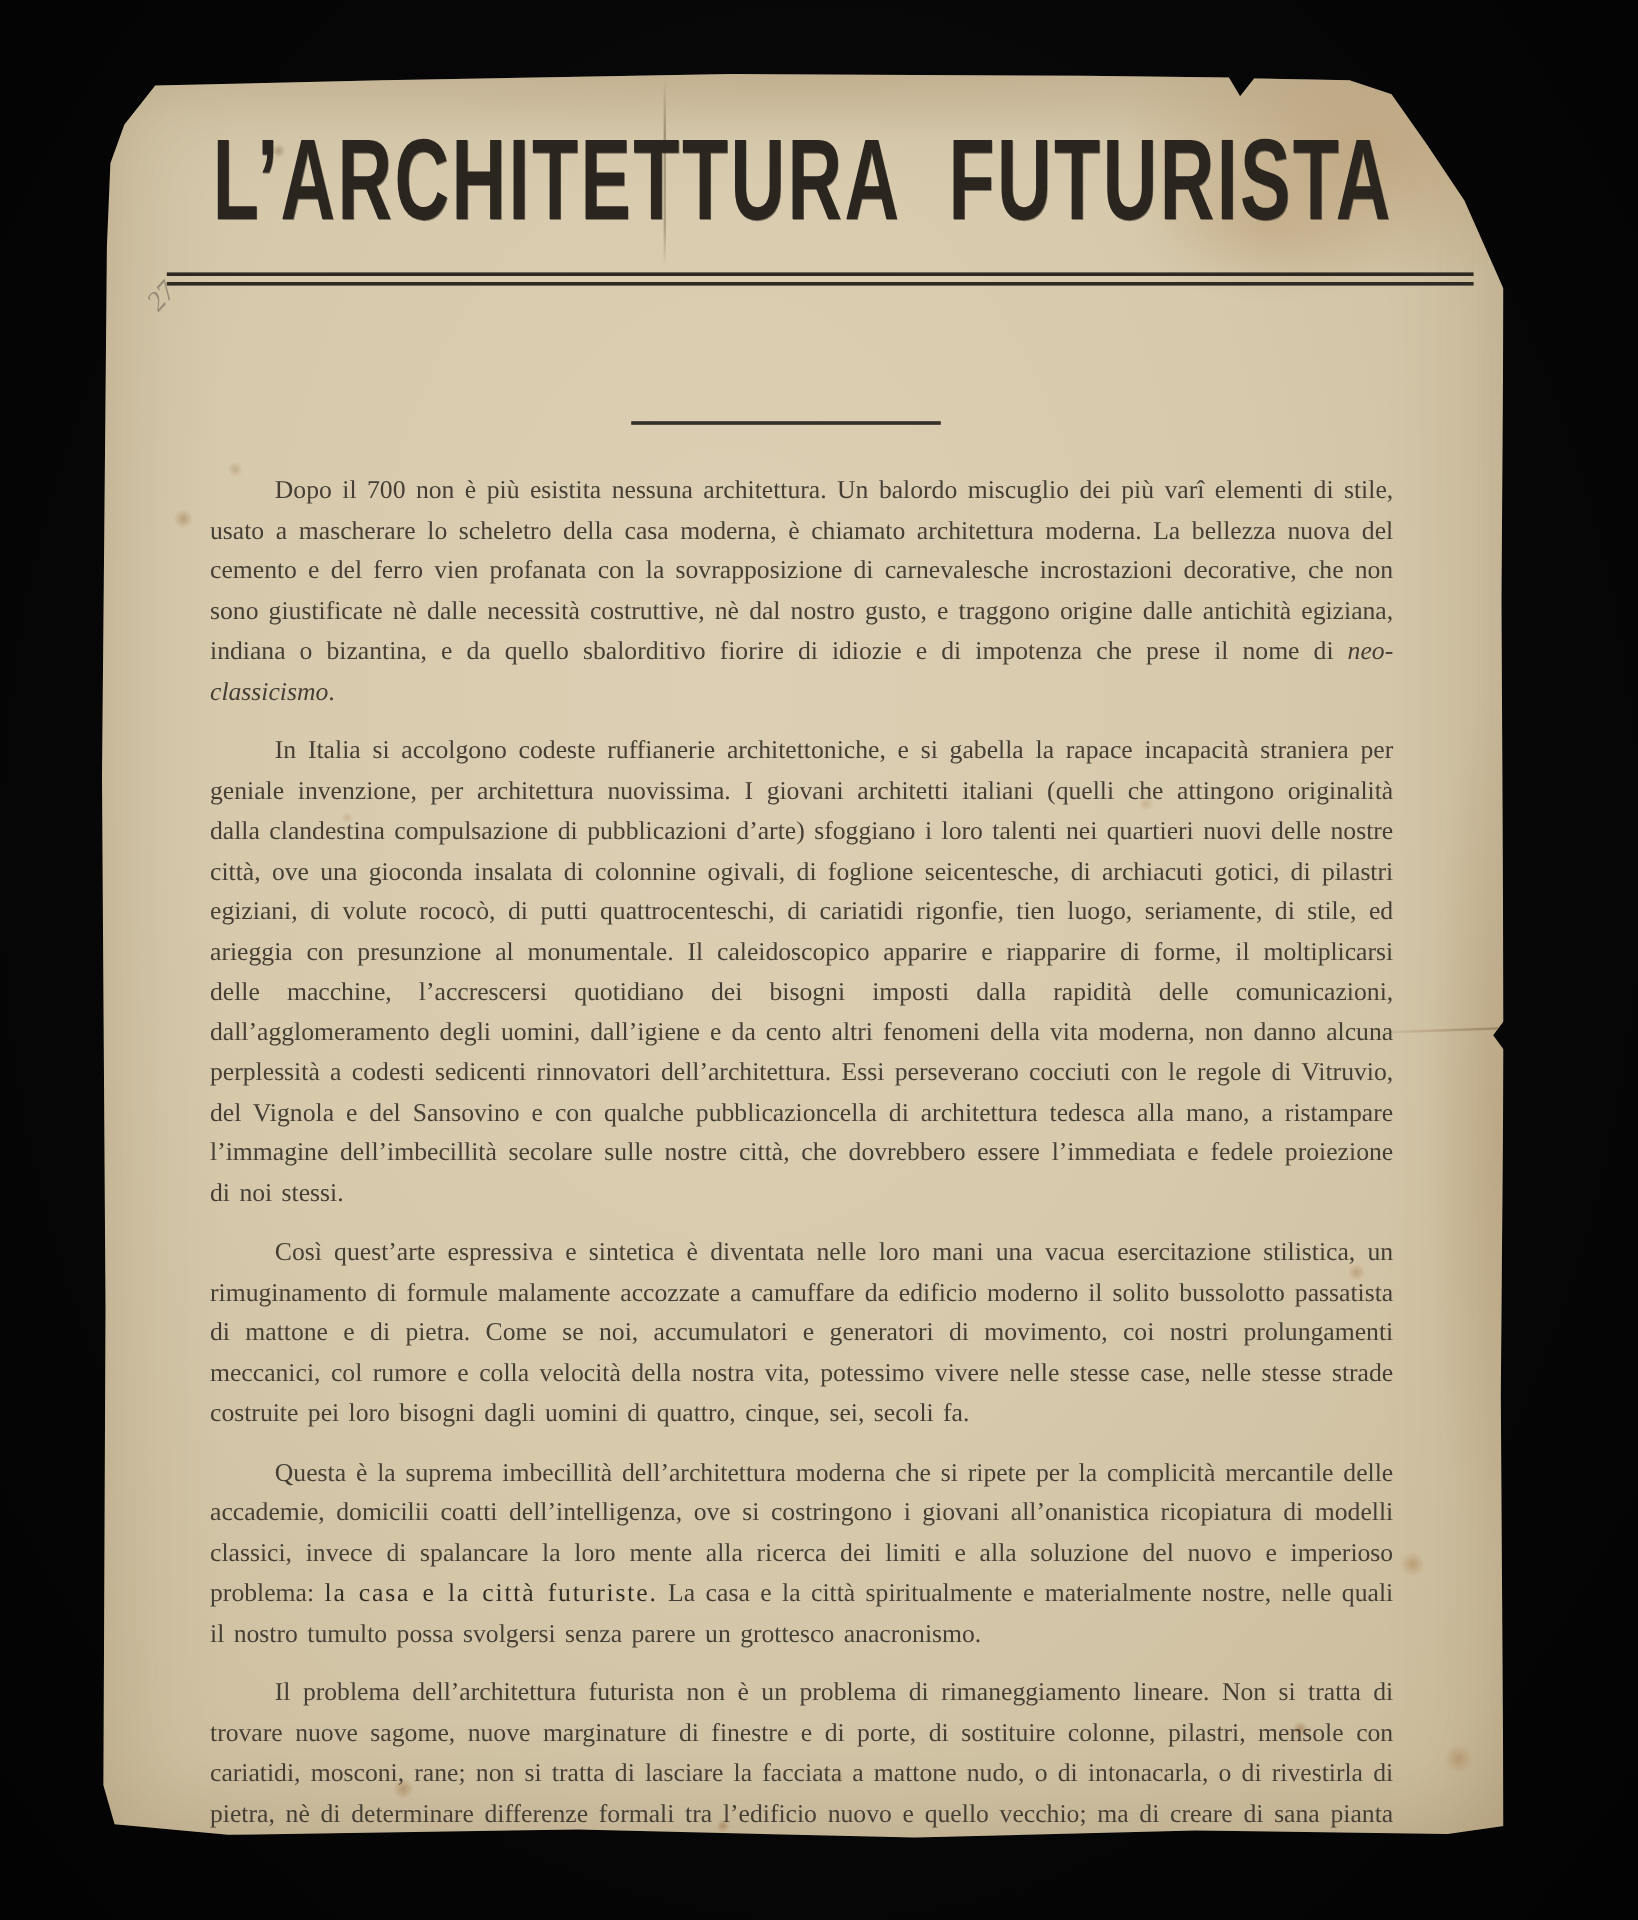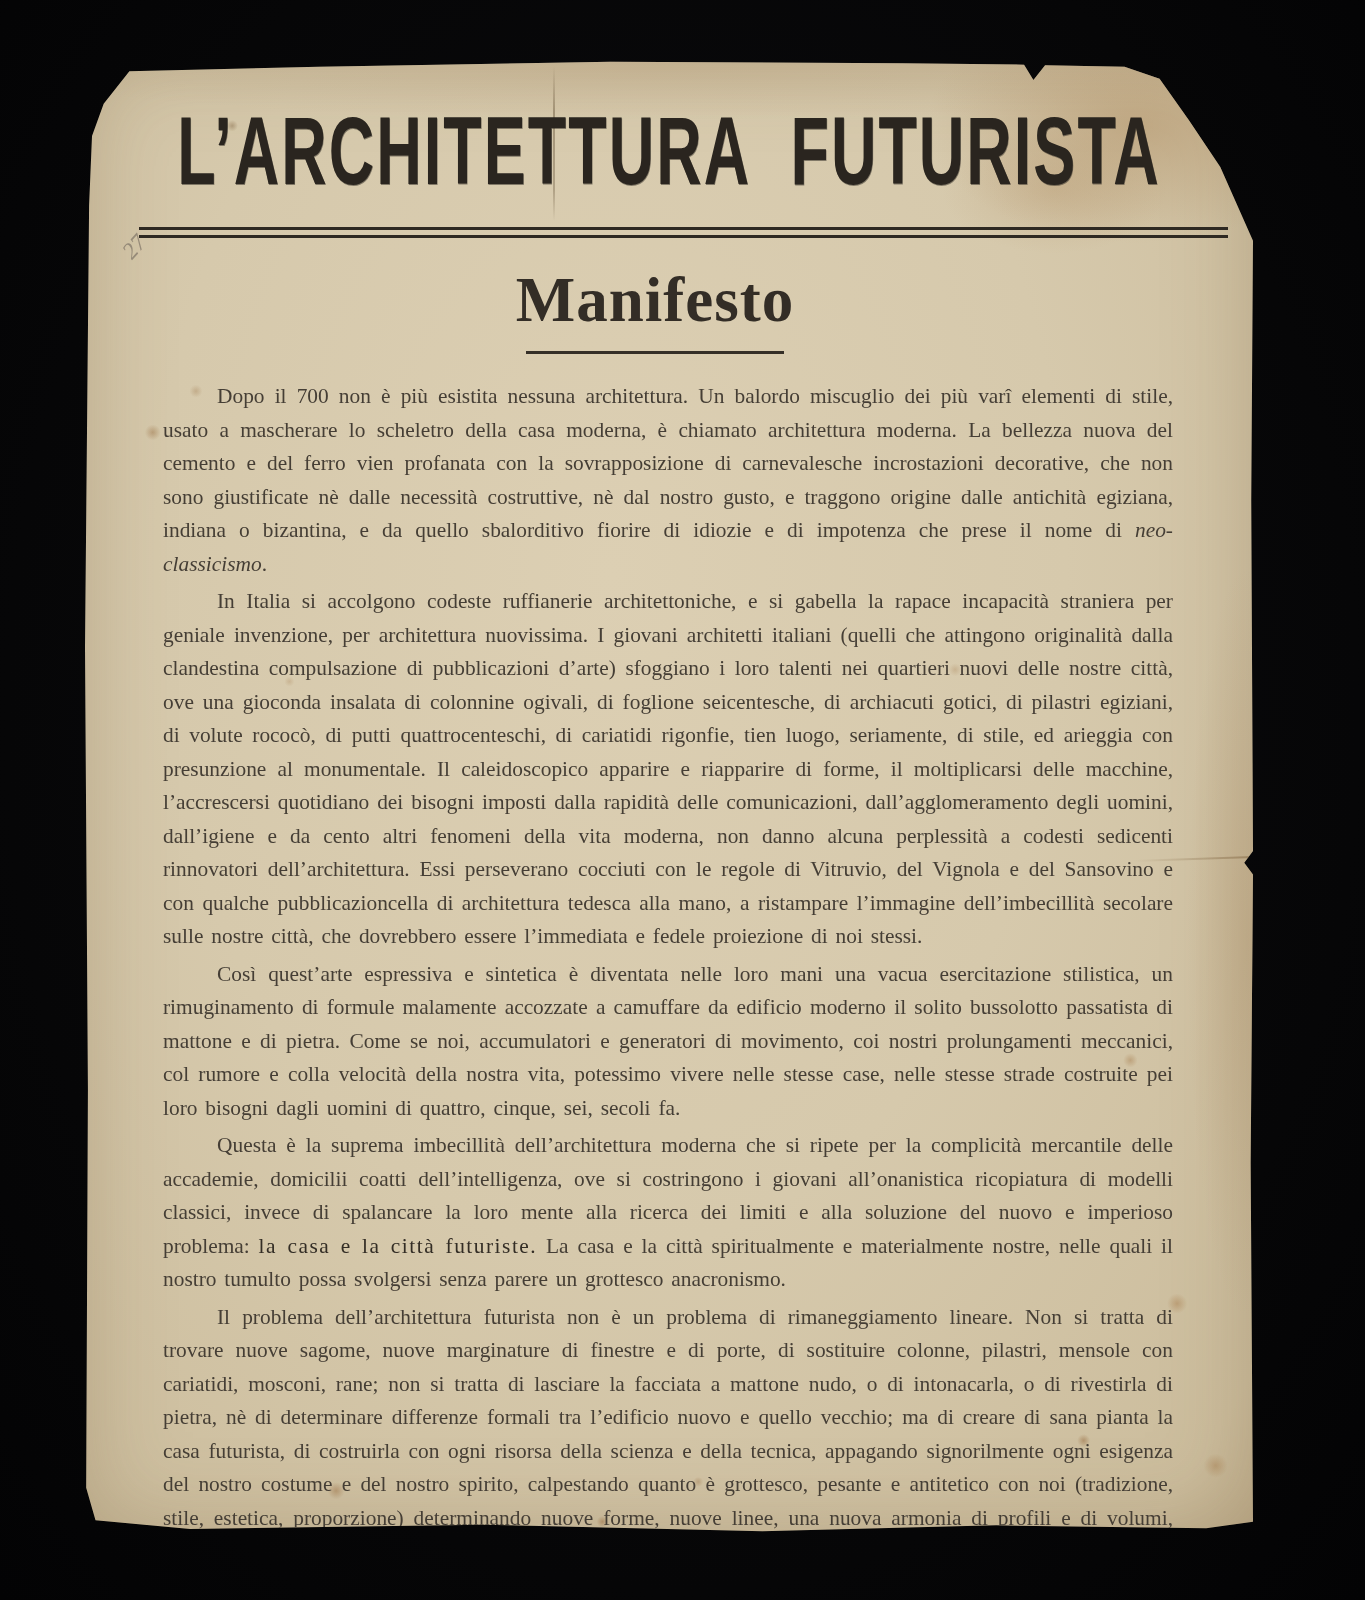--- a/index.html
+++ b/index.html
@@ -119,21 +119,21 @@
   .body-text {
     position: absolute;
     left: 74px; right: 76px; top: 318px;
     text-align: justify;
     font-size: 21.4px;
     line-height: 33.5px;
     color: #453e35;
     word-spacing: 2.5px;
   }
   .body-text p {
-    margin: 4px;
+    margin: 16px;
     text-indent: 54px;
   }
   .seg-italic { font-style: italic; }
   .seg-bold {
     font-weight: 400;
     letter-spacing: 1.5px;
     color: #332d25;
   }
 </style>
 </head>
@@ -144,21 +144,20 @@
     <div class="stains"></div>
     <div class="scratch-top"></div>
     <div class="crease-right"></div>
 
     <div class="pencil-note">27</div>
 
     <h1 class="masthead">L’ARCHITETTURA FUTURISTA</h1>
 
     <div class="masthead-rule"></div>
 
-    <h2 class="subtitle">Manifesto</h2>
 
     <div class="subtitle-rule"></div>
 
     <div class="body-text">
         <p><span>Dopo il 700 non è più esistita nessuna architettura. Un balordo miscuglio dei più varî elementi di stile, usato a mascherare lo scheletro della casa moderna, è chiamato architettura moderna. La bellezza nuova del cemento e del ferro vien profanata con la sovrapposizione di carnevalesche incrostazioni decorative, che non sono giustificate nè dalle necessità costruttive, nè dal nostro gusto, e traggono origine dalle antichità egiziana, indiana o bizantina, e da quello sbalorditivo fiorire di idiozie e di impotenza che prese il nome di </span><span class="seg-italic">neo-classicismo</span><span>.</span></p>
         <p><span>In Italia si accolgono codeste ruffianerie architettoniche, e si gabella la rapace incapacità straniera per geniale invenzione, per architettura nuovissima. I giovani architetti italiani (quelli che attingono originalità dalla clandestina compulsazione di pubblicazioni d’arte) sfoggiano i loro talenti nei quartieri nuovi delle nostre città, ove una gioconda insalata di colonnine ogivali, di foglione seicentesche, di archiacuti gotici, di pilastri egiziani, di volute rococò, di putti quattrocenteschi, di cariatidi rigonfie, tien luogo, seriamente, di stile, ed arieggia con presunzione al monumentale. Il caleidoscopico apparire e riapparire di forme, il moltiplicarsi delle macchine, l’accrescersi quotidiano dei bisogni imposti dalla rapidità delle comunicazioni, dall’agglomeramento degli uomini, dall’igiene e da cento altri fenomeni della vita moderna, non danno alcuna perplessità a codesti sedicenti rinnovatori dell’architettura. Essi perseverano cocciuti con le regole di Vitruvio, del Vignola e del Sansovino e con qualche pubblicazioncella di architettura tedesca alla mano, a ristampare l’immagine dell’imbecillità secolare sulle nostre città, che dovrebbero essere l’immediata e fedele proiezione di noi stessi.</span></p>
         <p><span>Così quest’arte espressiva e sintetica è diventata nelle loro mani una vacua esercitazione stilistica, un rimuginamento di formule malamente accozzate a camuffare da edificio moderno il solito bussolotto passatista di mattone e di pietra. Come se noi, accumulatori e generatori di movimento, coi nostri prolungamenti meccanici, col rumore e colla velocità della nostra vita, potessimo vivere nelle stesse case, nelle stesse strade costruite pei loro bisogni dagli uomini di quattro, cinque, sei, secoli fa.</span></p>
         <p><span>Questa è la suprema imbecillità dell’architettura moderna che si ripete per la complicità mercantile delle accademie, domicilii coatti dell’intelligenza, ove si costringono i giovani all’onanistica ricopiatura di modelli classici, invece di spalancare la loro mente alla ricerca dei limiti e alla soluzione del nuovo e imperioso problema: </span><span class="seg-bold">la casa e la città futuriste.</span><span> La casa e la città spiritualmente e materialmente nostre, nelle quali il nostro tumulto possa svolgersi senza parere un grottesco anacronismo.</span></p>
         <p><span>Il problema dell’architettura futurista non è un problema di rimaneggiamento lineare. Non si tratta di trovare nuove sagome, nuove marginature di finestre e di porte, di sostituire colonne, pilastri, mensole con cariatidi, mosconi, rane; non si tratta di lasciare la facciata a mattone nudo, o di intonacarla, o di rivestirla di pietra, nè di determinare differenze formali tra l’edificio nuovo e quello vecchio; ma di creare di sana pianta la casa futurista, di costruirla con ogni risorsa della scienza e della tecnica, appagando signorilmente ogni esigenza del nostro costume e del nostro spirito, calpestando quanto è grottesco, pesante e antitetico con noi (tradizione, stile, estetica, proporzione) determinando nuove forme, nuove linee, una nuova armonia di profili e di volumi, un’architettura che abbia la sua ragione d’essere solo nelle condizioni speciali della vita moderna, e la sua rispondenza come valore estetico nella nostra sensibilità. Quest’architettura non può essere soggetta a nessuna legge di continuità storica. Deve essere nuova come è nuovo il nostro stato d’animo.</span></p>
         <p><span>L’arte di costruire ha potuto evolversi nel tempo e passare da uno stile all’altro mantenendo inalterati i caratteri generali dell’architettura, perchè nella storia sono frequenti i mutamenti di moda e quelli determinati dall’avvicendarsi dei convincimenti religiosi e degli ordinamenti politici; ma sono rarissime quelle cause di profondo mutamento nelle condizioni dell’ambiente che scardinano e rinnovano, come la scoperta di leggi naturali, il perfezionamento dei mezzi meccanici, l’uso razionale e scientifico del materiale.</span></p>

